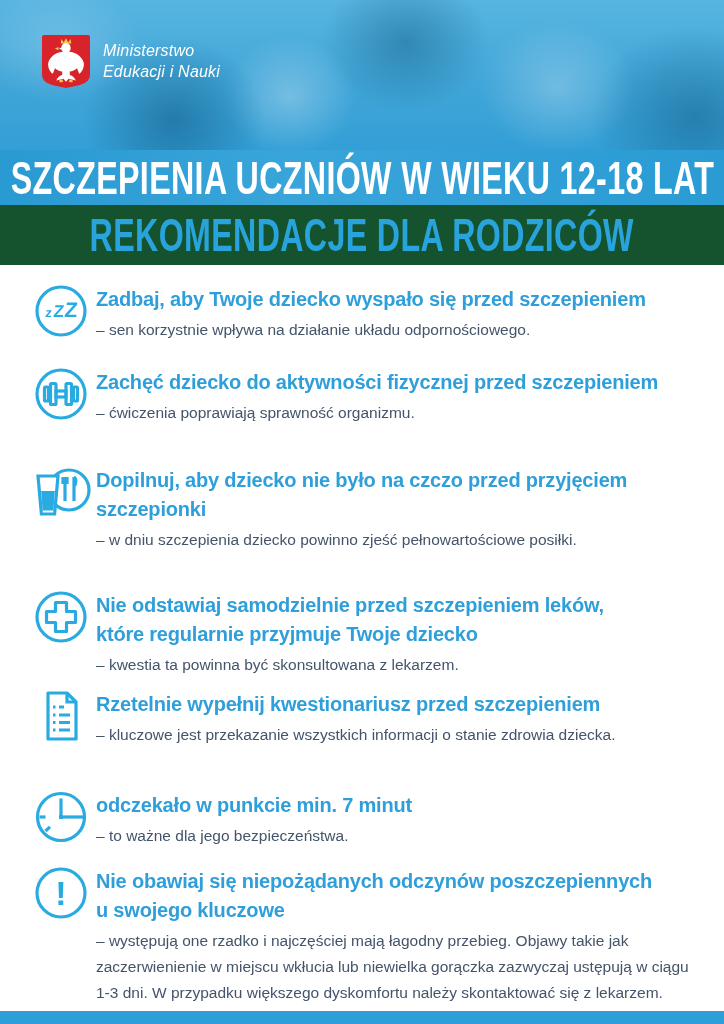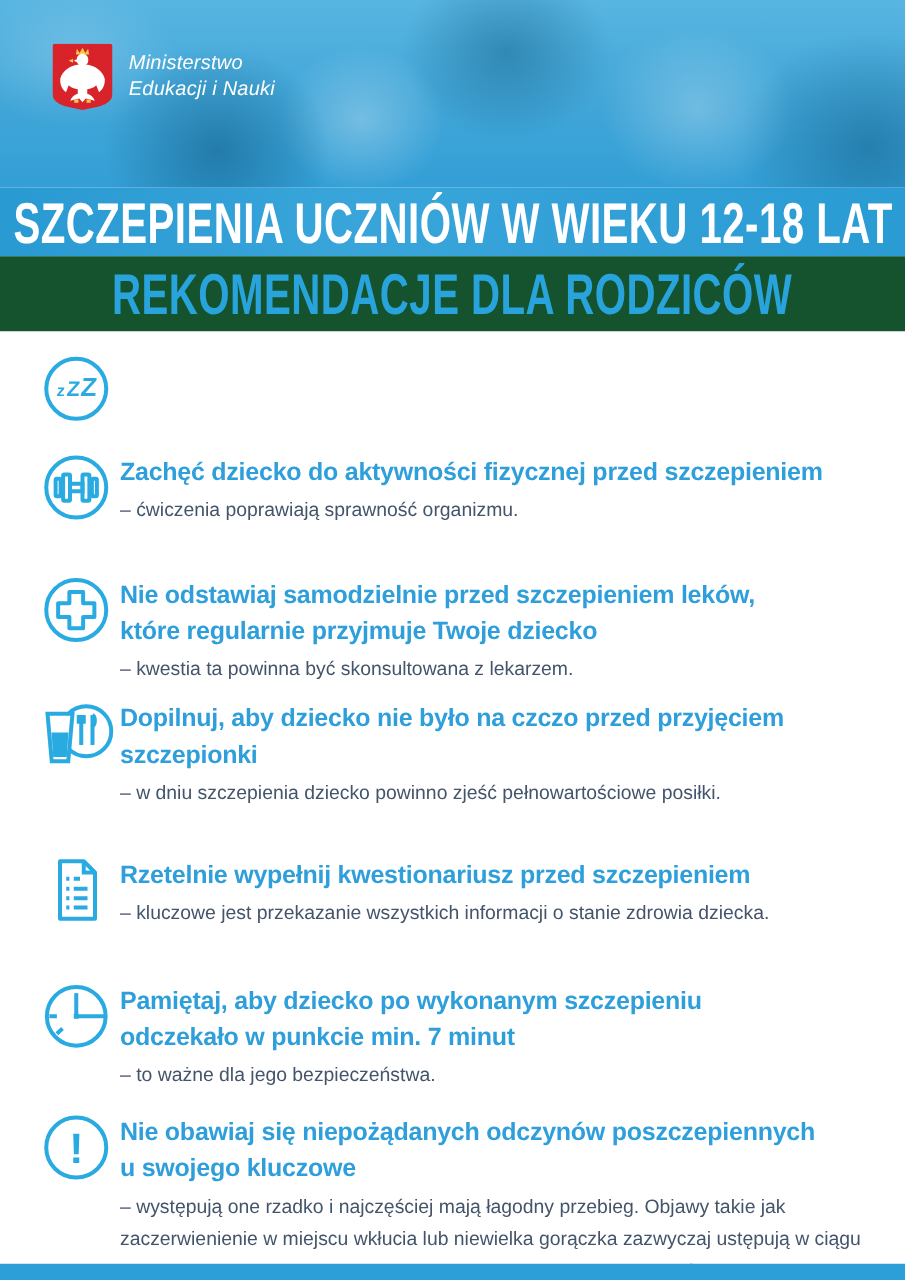--- a/index.html
+++ b/index.html
@@ -105,20 +105,27 @@
       <div class="item-icon">
         <svg width="56" height="56" viewBox="0 0 56 56" aria-hidden="true">
           <circle class="ic" cx="28" cy="28" r="24" stroke-width="3.4"></circle>
           <g transform="skewX(-6)" fill="#29ABE2" font-family="'Liberation Sans',sans-serif" font-weight="700">
             <text x="15.5" y="34" font-size="13">z</text>
             <text x="23.5" y="34" font-size="17">Z</text>
             <text x="34.5" y="34" font-size="21">Z</text>
           </g>
         </svg>
       </div>
+      <div class="item-body">
+        <div class="heading">
+          <div>Zadbaj, aby Twoje dziecko wyspało się przed szczepieniem</div>
+            <div></div>
+        </div>
+        <div class="note">– sen korzystnie wpływa na działanie układu odpornościowego.</div>
+      </div>
     </div>
 
     <div class="item" style="margin-bottom:38px;">
       <div class="item-icon">
         <svg width="56" height="56" viewBox="0 0 56 56" aria-hidden="true">
           <circle class="ic" cx="28" cy="28" r="24" stroke-width="3.4"></circle>
           <rect class="ic" x="11.5" y="21" width="4" height="14" rx="1" stroke-width="2.8"></rect>
           <rect class="ic" x="17.5" y="17.5" width="5.5" height="21" rx="1" stroke-width="2.8"></rect>
           <rect class="ic" x="23" y="25" width="10" height="6" stroke-width="2.8"></rect>
           <rect class="ic" x="33" y="17.5" width="5.5" height="21" rx="1" stroke-width="2.8"></rect>
@@ -127,54 +134,54 @@
       </div>
       <div class="item-body">
         <div class="heading">
           <div>Zachęć dziecko do aktywności fizycznej przed szczepieniem</div>
             <div></div>
         </div>
         <div class="note">– ćwiczenia poprawiają sprawność organizmu.</div>
       </div>
     </div>
 
-    <div class="item" style="margin-bottom:10px;">
-      <div class="item-icon">
-        <svg width="56" height="56" viewBox="0 0 56 56" aria-hidden="true">
-          <circle class="ic" cx="28" cy="28" r="24" stroke-width="3.4"></circle>
-          <path class="ic" stroke-width="3" stroke-linejoin="round" d="M22.5,13.5 h11 v9 h9 v11 h-9 v9 h-11 v-9 h-9 v-11 h9 z"></path>
-        </svg>
-      </div>
-      <div class="item-body">
-        <div class="heading">
-          <div>Nie odstawiaj samodzielnie przed szczepieniem leków,</div>
-            <div>które regularnie przyjmuje Twoje dziecko</div>
-        </div>
-        <div class="note">– kwestia ta powinna być skonsultowana z lekarzem.</div>
-      </div>
-    </div>
-
     <div class="item" style="margin-bottom:36px;">
       <div class="item-icon">
         <svg width="62" height="58" viewBox="0 0 62 58" aria-hidden="true">
           <circle class="ic" cx="39" cy="26" r="20" stroke-width="3"></circle>
           <g class="ic" stroke-width="2.6">
             <path d="M33,13 v7 M37,13 v7 M35,13 v10 M35,23 v14"></path>
             <path d="M44,13 c2.5,1.5 2.5,7 0,9 v15 M44,13 v9"></path>
           </g>
           <polygon points="8,12 28,12 24.6,50 11.4,50" fill="#ffffff" stroke="#29ABE2" stroke-width="3.2"></polygon>
           <polygon points="11.2,27 24.8,27 23.4,46.5 12.6,46.5" fill="#29ABE2"></polygon>
         </svg>
       </div>
       <div class="item-body">
         <div class="heading">
           <div>Dopilnuj, aby dziecko nie było na czczo przed przyjęciem szczepionki</div>
             <div></div>
         </div>
         <div class="note">– w dniu szczepienia dziecko powinno zjeść pełnowartościowe posiłki.</div>
+      </div>
+    </div>
+
+    <div class="item" style="margin-bottom:10px;">
+      <div class="item-icon">
+        <svg width="56" height="56" viewBox="0 0 56 56" aria-hidden="true">
+          <circle class="ic" cx="28" cy="28" r="24" stroke-width="3.4"></circle>
+          <path class="ic" stroke-width="3" stroke-linejoin="round" d="M22.5,13.5 h11 v9 h9 v11 h-9 v9 h-11 v-9 h-9 v-11 h9 z"></path>
+        </svg>
+      </div>
+      <div class="item-body">
+        <div class="heading">
+          <div>Nie odstawiaj samodzielnie przed szczepieniem leków,</div>
+            <div>które regularnie przyjmuje Twoje dziecko</div>
+        </div>
+        <div class="note">– kwestia ta powinna być skonsultowana z lekarzem.</div>
       </div>
     </div>
 
     <div class="item" style="margin-bottom:41px;">
       <div class="item-icon">
         <svg width="56" height="56" viewBox="0 0 56 56" aria-hidden="true">
           <path class="ic" stroke-width="3" stroke-linejoin="round" d="M15,5 h19 l9,9 v37 h-28 z"></path>
           <polyline class="ic" stroke-width="2.6" points="34,5 34,14 43,14"></polyline>
           <g class="ic" stroke-width="3">
             <path d="M20,19 h2.5 M26,19 h5"></path>
@@ -201,21 +208,20 @@
             <path d="M28,28 V9.5"></path>
             <path d="M28,28 H51"></path>
             <path d="M6.5,28 h6"></path>
             <path d="M12.5,42 l4.5,-4.2"></path>
           </g>
           <rect class="ic-fill" x="26" y="26" width="4" height="4"></rect>
         </svg>
       </div>
       <div class="item-body">
         <div class="heading">
-          <div>Pamiętaj, aby dziecko po wykonanym szczepieniu</div>
             <div>odczekało w punkcie min. 7 minut</div>
         </div>
         <div class="note">– to ważne dla jego bezpieczeństwa.</div>
       </div>
     </div>
 
     <div class="item" style="margin-bottom:0;">
       <div class="item-icon">
         <svg width="56" height="56" viewBox="0 0 56 56" aria-hidden="true">
           <circle class="ic" cx="28" cy="28" r="24" stroke-width="3.4"></circle>

